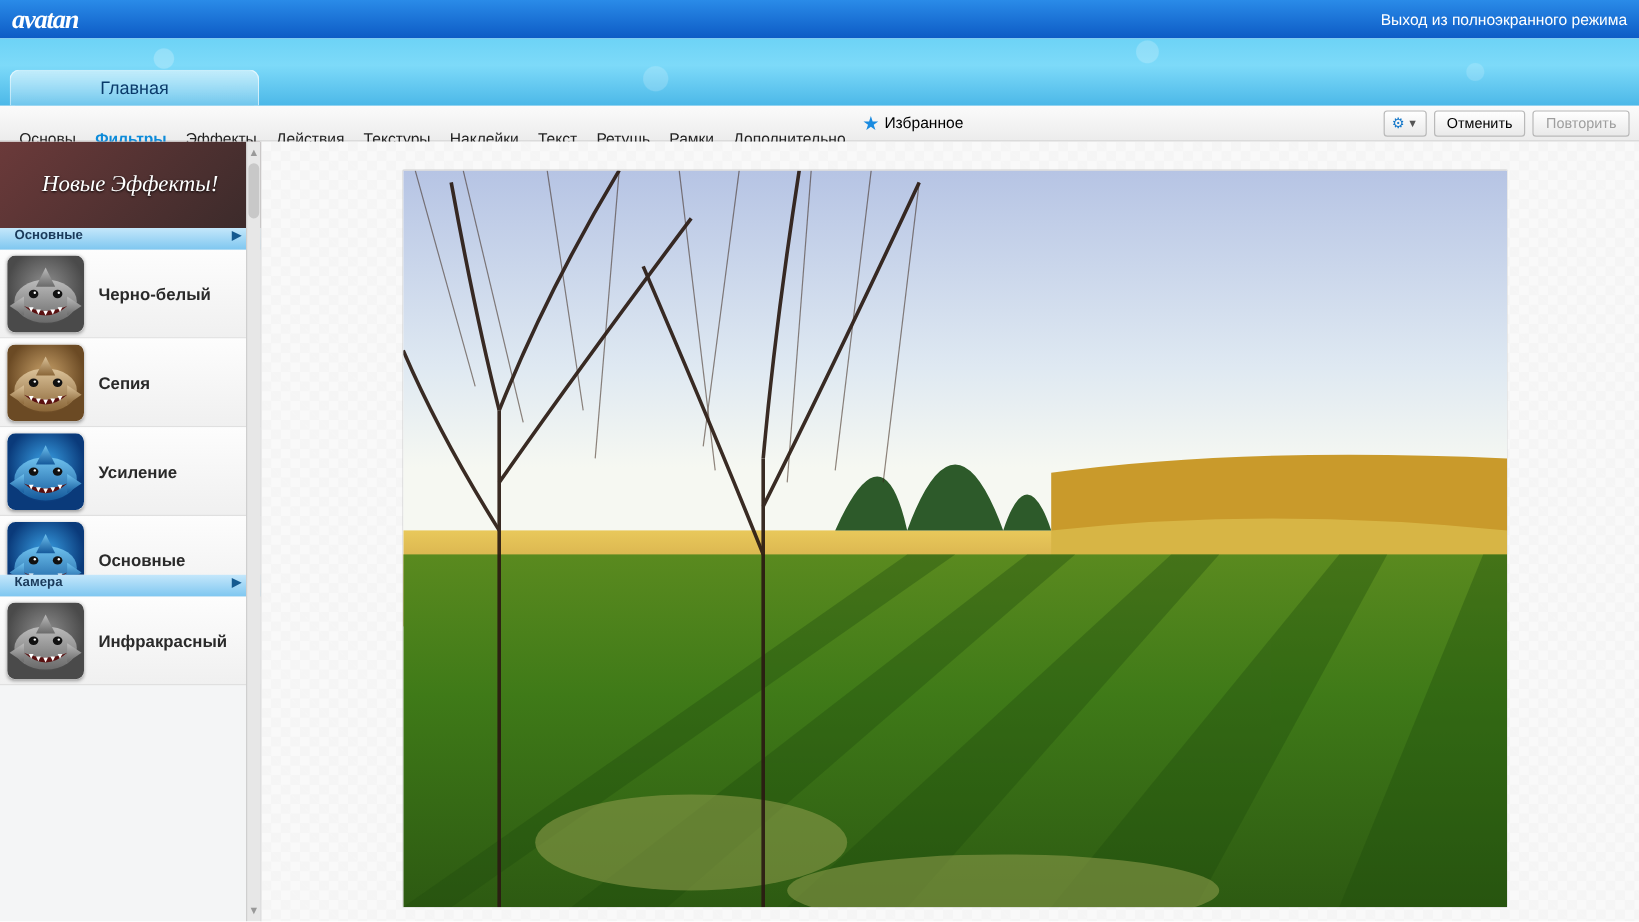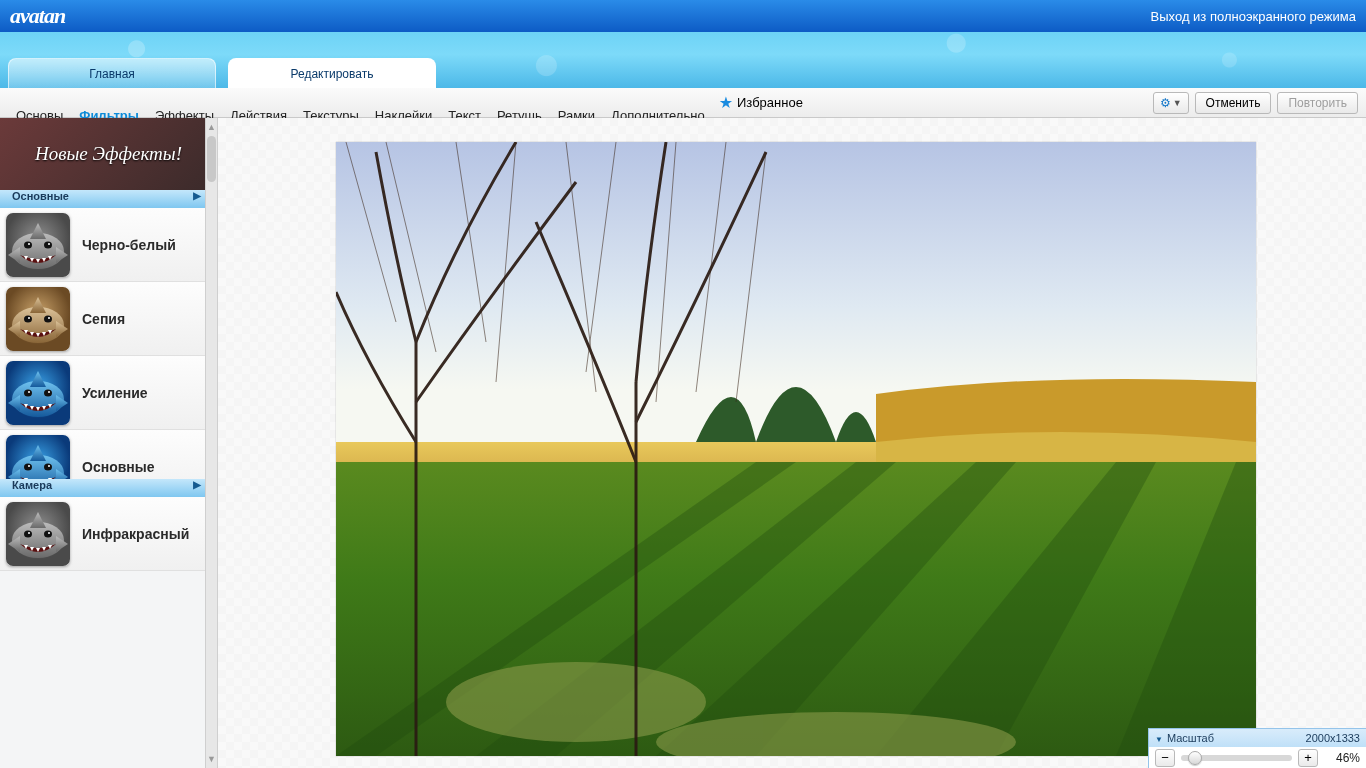--- a/index.html
+++ b/index.html
@@ -11,21 +11,21 @@
 .exit-link { font-size: 13px; cursor: pointer; }
 
 
 .water-bar { height: 56px; background: linear-gradient(180deg, #6dd3f6 0%, #7ddaf9 40%, #4cb8e8 100%); position: relative; display: flex; align-items: flex-end; padding: 0 8px; gap: 12px; }
 .water-bar::before { content:''; position:absolute; inset:0; background:
   radial-gradient(circle at 10% 30%, rgba(255,255,255,.5) 0 8px, transparent 9px),
   radial-gradient(circle at 40% 60%, rgba(255,255,255,.4) 0 10px, transparent 11px),
   radial-gradient(circle at 70% 20%, rgba(255,255,255,.45) 0 9px, transparent 10px),
   radial-gradient(circle at 90% 50%, rgba(255,255,255,.35) 0 7px, transparent 8px);
   opacity:.45; }
-.main-tab { position:relative; flex:0 0 208px; height:30px; background: linear-gradient(to bottom, rgba(255,255,255,.55), rgba(255,255,255,.2)); border:1px solid rgba(255,255,255,.6); border-bottom:none; border-radius:8px 8px 0 0; color:#0a3a6a; font-size:12px; display:flex; align-items:center; justify-content:center; cursor:pointer; }
+.main-tab { position:relative; flex:0 0 208px; height:30px; background: linear-gradient(to bottom, rgba(255,255,255,.55), rgba(255,255,255,.2)); border:1px solid rgba(255,255,255,.6); border-bottom:none; border-radius:8px 8px 0 0; color:#0a3a6a; font-size:15px; display:flex; align-items:center; justify-content:center; cursor:pointer; }
 .main-tab.active { background:#fff; color:#0a3a6a; font-weight:500; }
 
 
 .sub-toolbar { height:30px; background: linear-gradient(to bottom, #fbfbfb, #ececec); border-bottom:1px solid #c9c9c9; display:flex; align-items:center; padding:0 8px; font-size:13px; }
 .sub-toolbar .sub-tab { padding:0 8px; height:100%; display:flex; align-items:center; cursor:pointer; color:#222;margin-top:25px; }
 .sub-toolbar .sub-tab.active { color:#0d8bd9; font-weight:bold; }
 .sub-toolbar .fav { display:flex; align-items:center; gap:4px; margin-left:6px; cursor:pointer; }
 .sub-toolbar .fav .star { color:#1a8be0; font-size:16px; }
 .sub-toolbar .spacer { flex:1; }
 .tb-btn { height:22px; border:1px solid #b9b9b9; border-radius:3px; background:linear-gradient(#fff,#e9e9e9); font-size:12px; padding:0 10px; margin-left:6px; cursor:pointer; display:flex; align-items:center; }
@@ -76,21 +76,20 @@
 </head>
 <body>
 
 <div class="top-header">
   <div class="logo">avatan</div>
   <div class="exit-link">Выход из полноэкранного режима</div>
 </div>
 
 <div class="water-bar">
   <div class="main-tab">Главная</div>
-  <div class="main-tab active">Редактировать</div>
 </div>
 
 <div class="sub-toolbar">
   <div class="sub-tab">Основы</div>
   <div class="sub-tab active">Фильтры</div>
   <div class="sub-tab">Эффекты</div>
   <div class="sub-tab">Действия</div>
   <div class="sub-tab">Текстуры</div>
   <div class="sub-tab">Наклейки</div>
   <div class="sub-tab">Текст</div>
@@ -362,28 +361,14 @@
             <line x1="180" y1="0" x2="160" y2="240"></line>
           <line x1="230" y1="0" x2="260" y2="250"></line>
             <line x1="280" y1="0" x2="250" y2="230"></line>
           <line x1="340" y1="0" x2="320" y2="260"></line>
             <line x1="390" y1="0" x2="360" y2="250"></line>
           <line x1="430" y1="10" x2="400" y2="260"></line>
         </g>
       </svg>
     </div>
 
-    <div class="zoom-bar">
-      <div class="row1">
-        <span><span class="tri">▼</span><span>Масштаб</span></span>
-        <span>2000x1333</span>
-      </div>
-      <div class="row2">
-        <div class="zbtn">−</div>
-        <div class="zslider">
-            <div class="knob"></div>
-          </div>
-        <div class="zbtn">+</div>
-        <div class="zpct">46%</div>
-      </div>
-    </div>
   </div>
 </div>
 
 </body></html>

